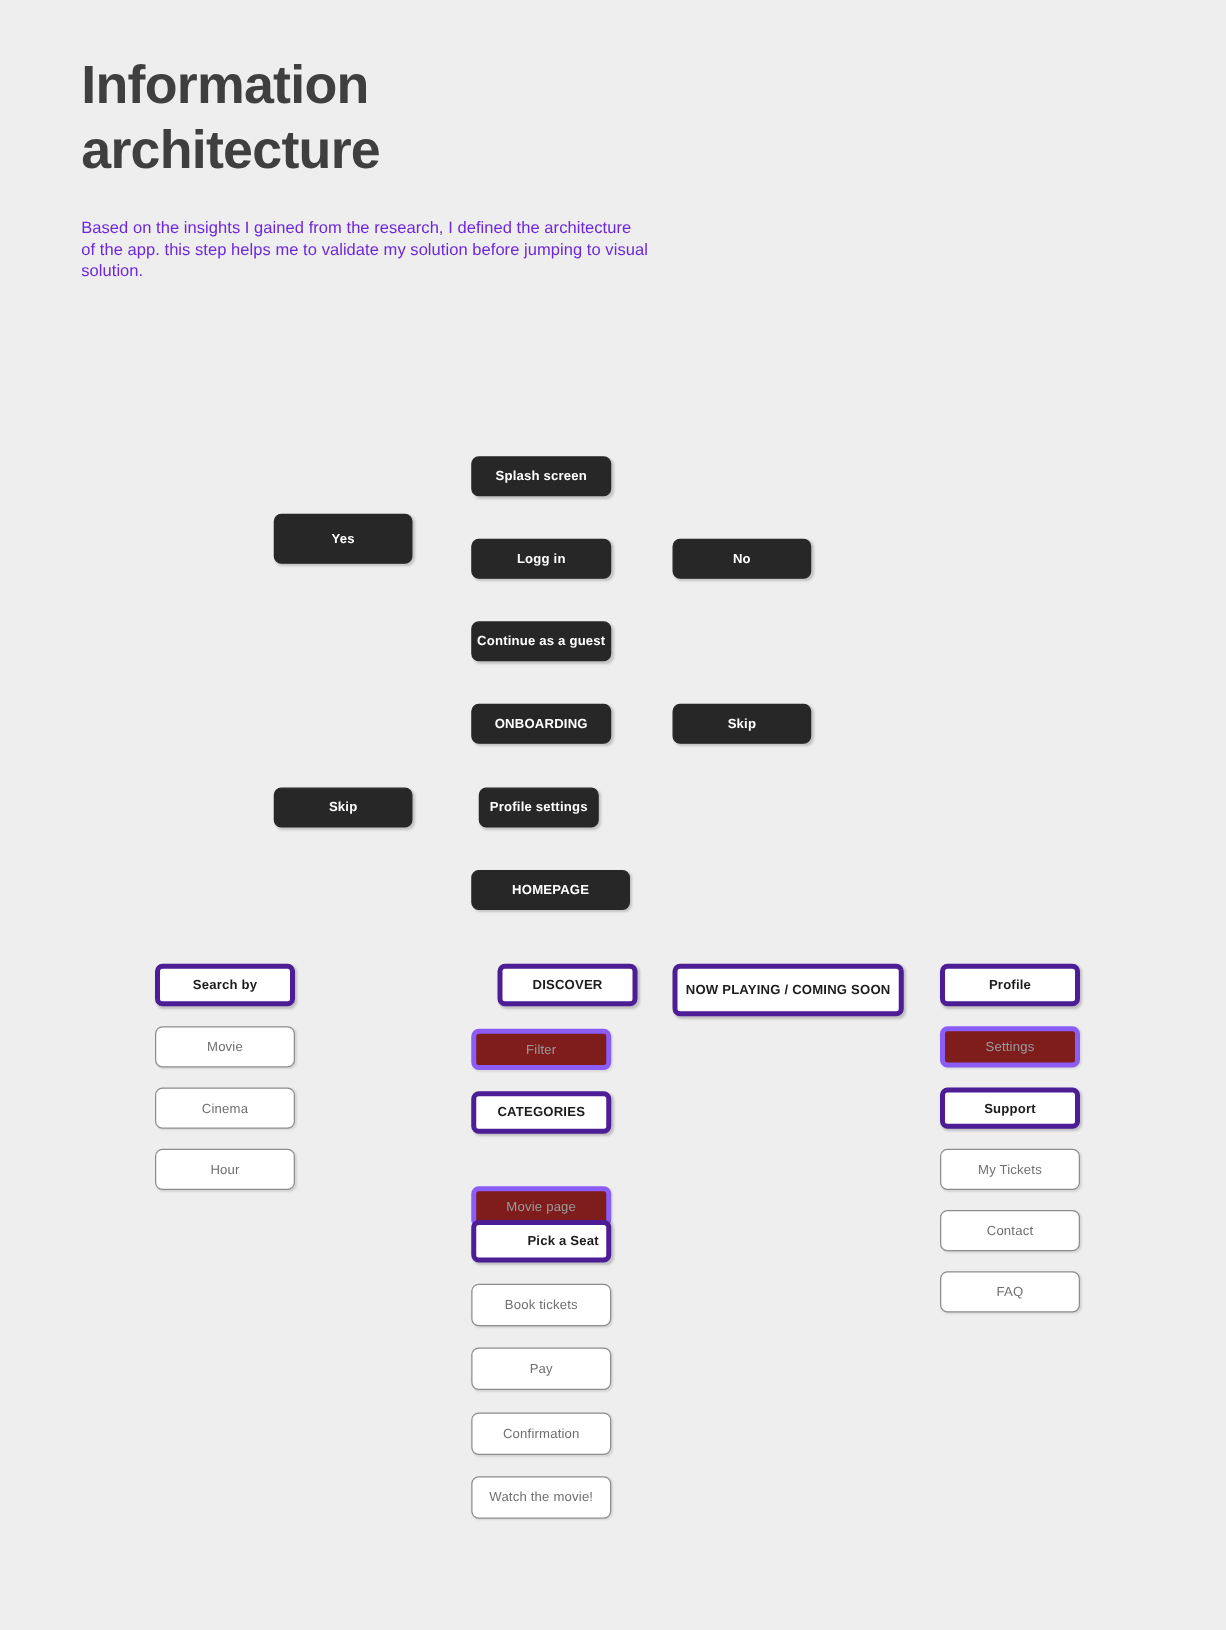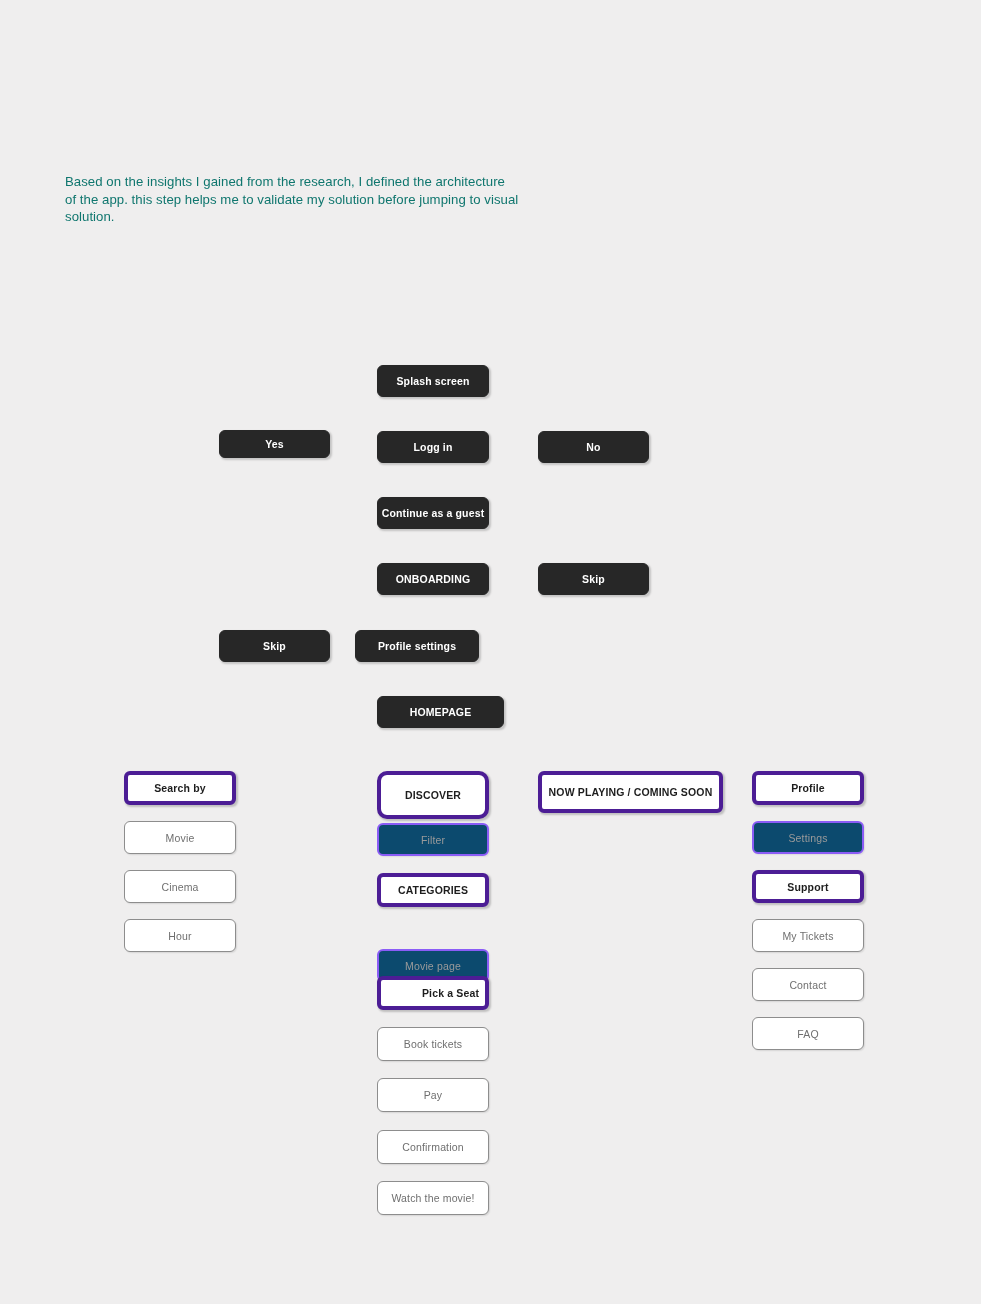--- a/index.html
+++ b/index.html
@@ -36,21 +36,21 @@
     white-space: pre-line;
   }
 
   #page-description {
     position: absolute;
     left: 65px;
     top: 173px;
     width: 500px;
     font-size: 13.2px;
     line-height: 17.5px;
-    color: #0f766e;
+    color: #6d28d9;
     letter-spacing: 0.05px;
     white-space: pre-line;
   }
 
   
   .node {
     position: absolute;
     display: flex;
     align-items: center;
     justify-content: center;
@@ -79,53 +79,57 @@
 
   .node.light-soft {
     background: #ffffff;
     color: #6f6f6f;
     font-weight: 400;
     border: 1px solid #8d8d8d;
     box-shadow: 1px 1px 1.5px rgba(0,0,0,0.10);
   }
 
   .node.light-softer {
-    background: #0c4a6e;
+    background: #7f1d1d;
     color: #9a9a9a;
     font-weight: 400;
-    border: 2px solid #8b5cf6;
+    border: 4px solid #8b5cf6;
     box-shadow: 1px 1px 1.5px rgba(0,0,0,0.08);
   }
 </style>
 </head>
 <body>
 
 <div id="canvas">
 
+  <div id="header">
+    <h1 id="page-title">Information
+architecture</h1>
+  </div>
 
   <p id="page-description">Based on the insights I gained from the research, I defined the architecture
 of the app. this step helps me to validate my solution before jumping to visual
 solution.</p>
 
   <div id="diagram">
       <div class="node dark" style="left: 377px; top: 365px; width: 112px; height: 32px;">Splash screen</div>
-      <div class="node dark" style="left: 219px; top: 430px; width: 111px; height: 28px;">Yes</div>
+      <div class="node dark" style="left: 219px; top: 411px; width: 111px; height: 40px;">Yes</div>
       <div class="node dark" style="left: 377px; top: 431px; width: 112px; height: 32px;">Logg in</div>
       <div class="node dark" style="left: 538px; top: 431px; width: 111px; height: 32px;">No</div>
       <div class="node dark" style="left: 377px; top: 497px; width: 112px; height: 32px;">Continue as a guest</div>
       <div class="node dark" style="left: 377px; top: 563px; width: 112px; height: 32px;">ONBOARDING</div>
       <div class="node dark" style="left: 538px; top: 563px; width: 111px; height: 32px;">Skip</div>
       <div class="node dark" style="left: 219px; top: 630px; width: 111px; height: 32px;">Skip</div>
-      <div class="node dark" style="left: 355px; top: 630px; width: 124px; height: 32px;">Profile settings</div>
+      <div class="node dark" style="left: 383px; top: 630px; width: 96px; height: 32px;">Profile settings</div>
       <div class="node dark" style="left: 377px; top: 696px; width: 127px; height: 32px;">HOMEPAGE</div>
       <div class="node light-strong" style="left: 124px; top: 771px; width: 112px; height: 34px;">Search by</div>
       <div class="node light-soft" style="left: 124px; top: 821px; width: 112px; height: 33px;">Movie</div>
       <div class="node light-soft" style="left: 124px; top: 870px; width: 112px; height: 33px;">Cinema</div>
       <div class="node light-soft" style="left: 124px; top: 919px; width: 112px; height: 33px;">Hour</div>
-      <div class="node light-strong" style="left: 377px; top: 771px; width: 112px; height: 48px; border-radius: 10px;">DISCOVER</div>
+      <div class="node light-strong" style="left: 398px; top: 771px; width: 112px; height: 34px;">DISCOVER</div>
       <div class="node light-softer" style="left: 377px; top: 823px; width: 112px; height: 33px;">Filter</div>
       <div class="node light-strong" style="left: 377px; top: 873px; width: 112px; height: 34px;">CATEGORIES</div>
       <div class="node light-softer" style="left: 377px; top: 925px; width: 112px; height: 33px; margin-top: 24px;">Movie page</div>
       <div class="node light-strong" style="left: 377px; top: 976px; width: 112px; height: 34px; padding-left: 35px;">Pick a Seat</div>
       <div class="node light-soft" style="left: 377px; top: 1027px; width: 112px; height: 34px;">Book tickets</div>
       <div class="node light-soft" style="left: 377px; top: 1078px; width: 112px; height: 34px;">Pay</div>
       <div class="node light-soft" style="left: 377px; top: 1130px; width: 112px; height: 34px;">Confirmation</div>
       <div class="node light-soft" style="left: 377px; top: 1181px; width: 112px; height: 34px;">Watch the movie!</div>
       <div class="node light-strong" style="left: 538px; top: 771px; width: 185px; height: 42px;">NOW PLAYING / COMING SOON</div>
       <div class="node light-strong" style="left: 752px; top: 771px; width: 112px; height: 34px;">Profile</div>

